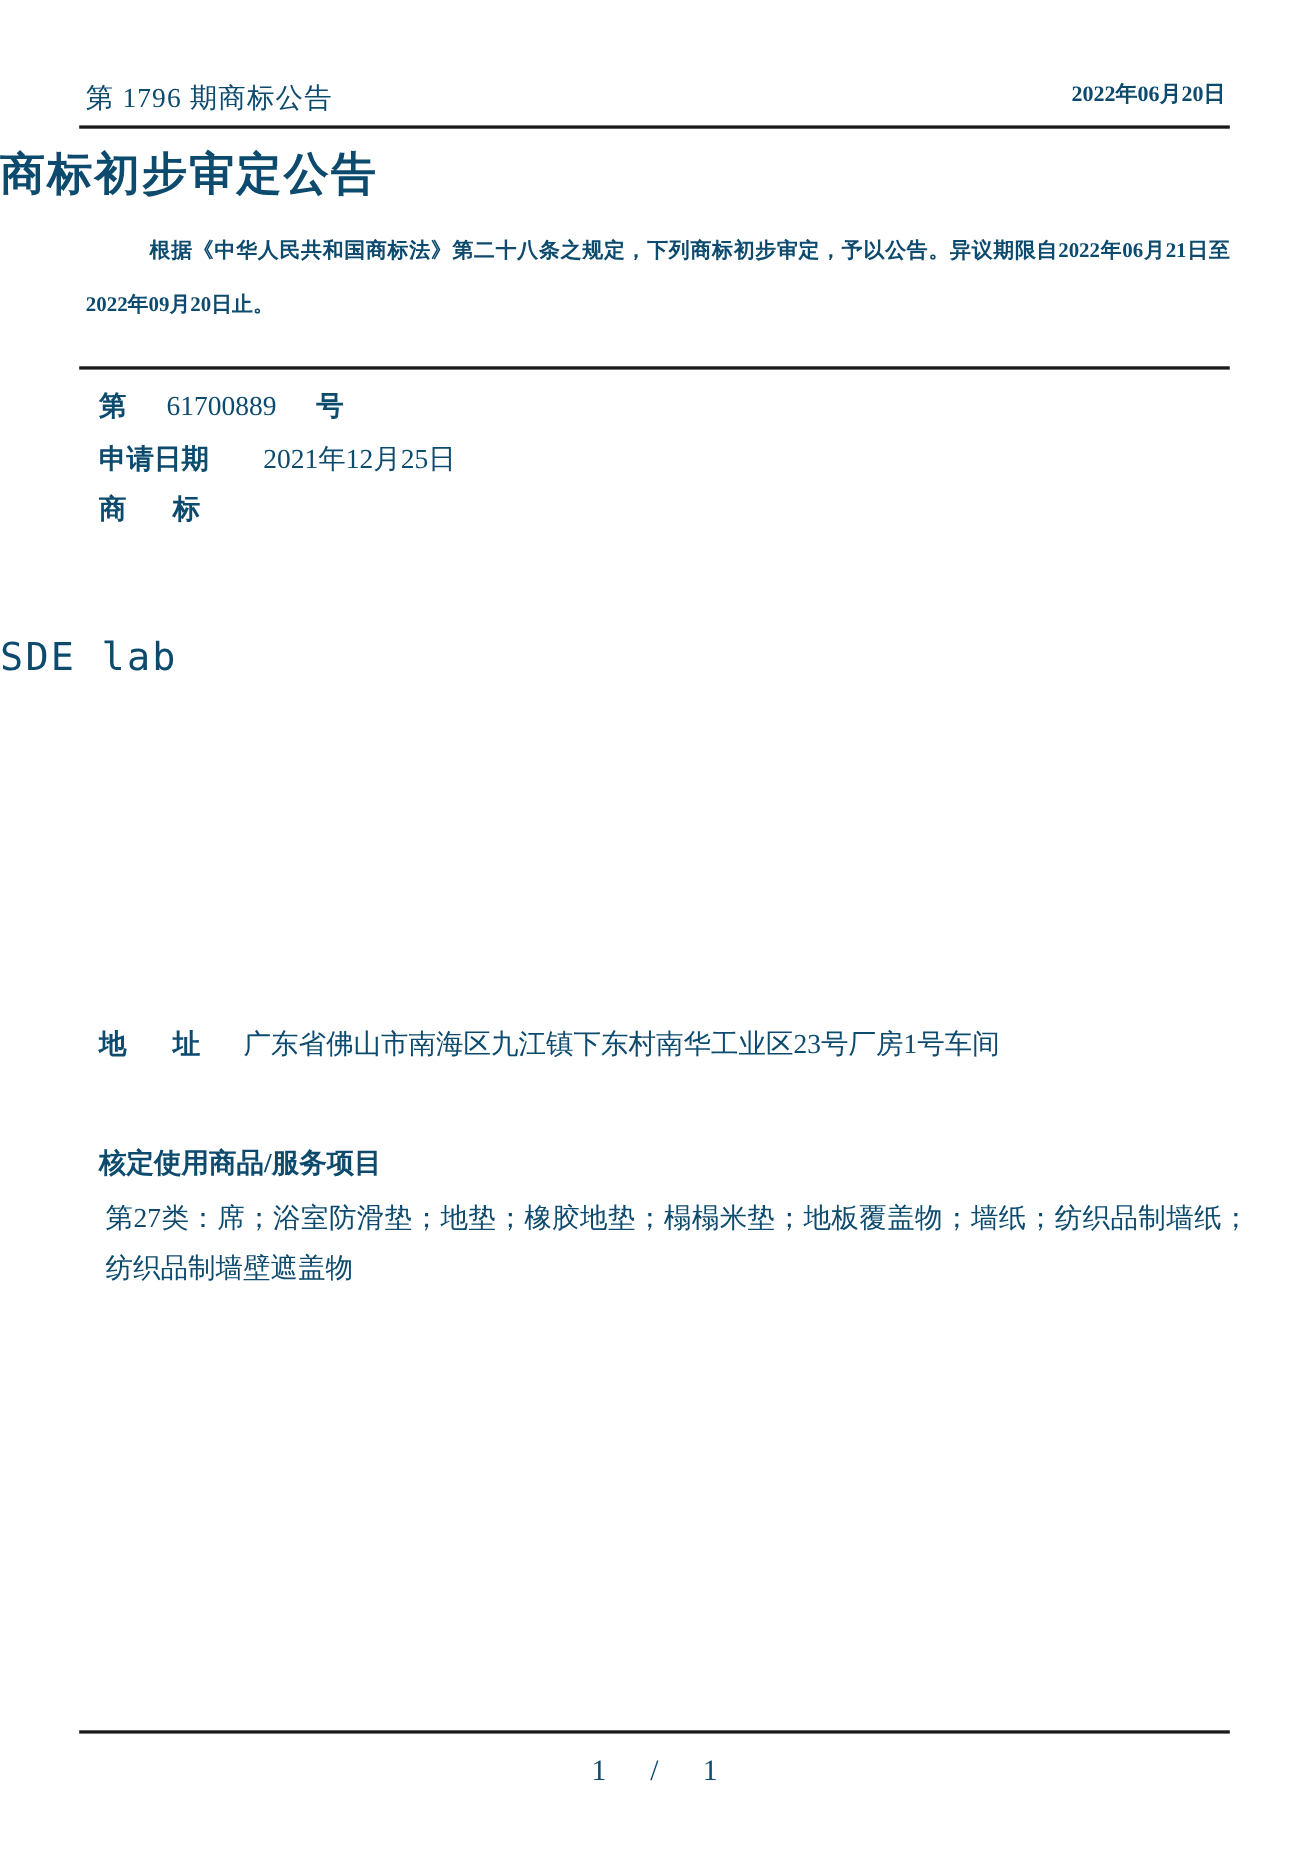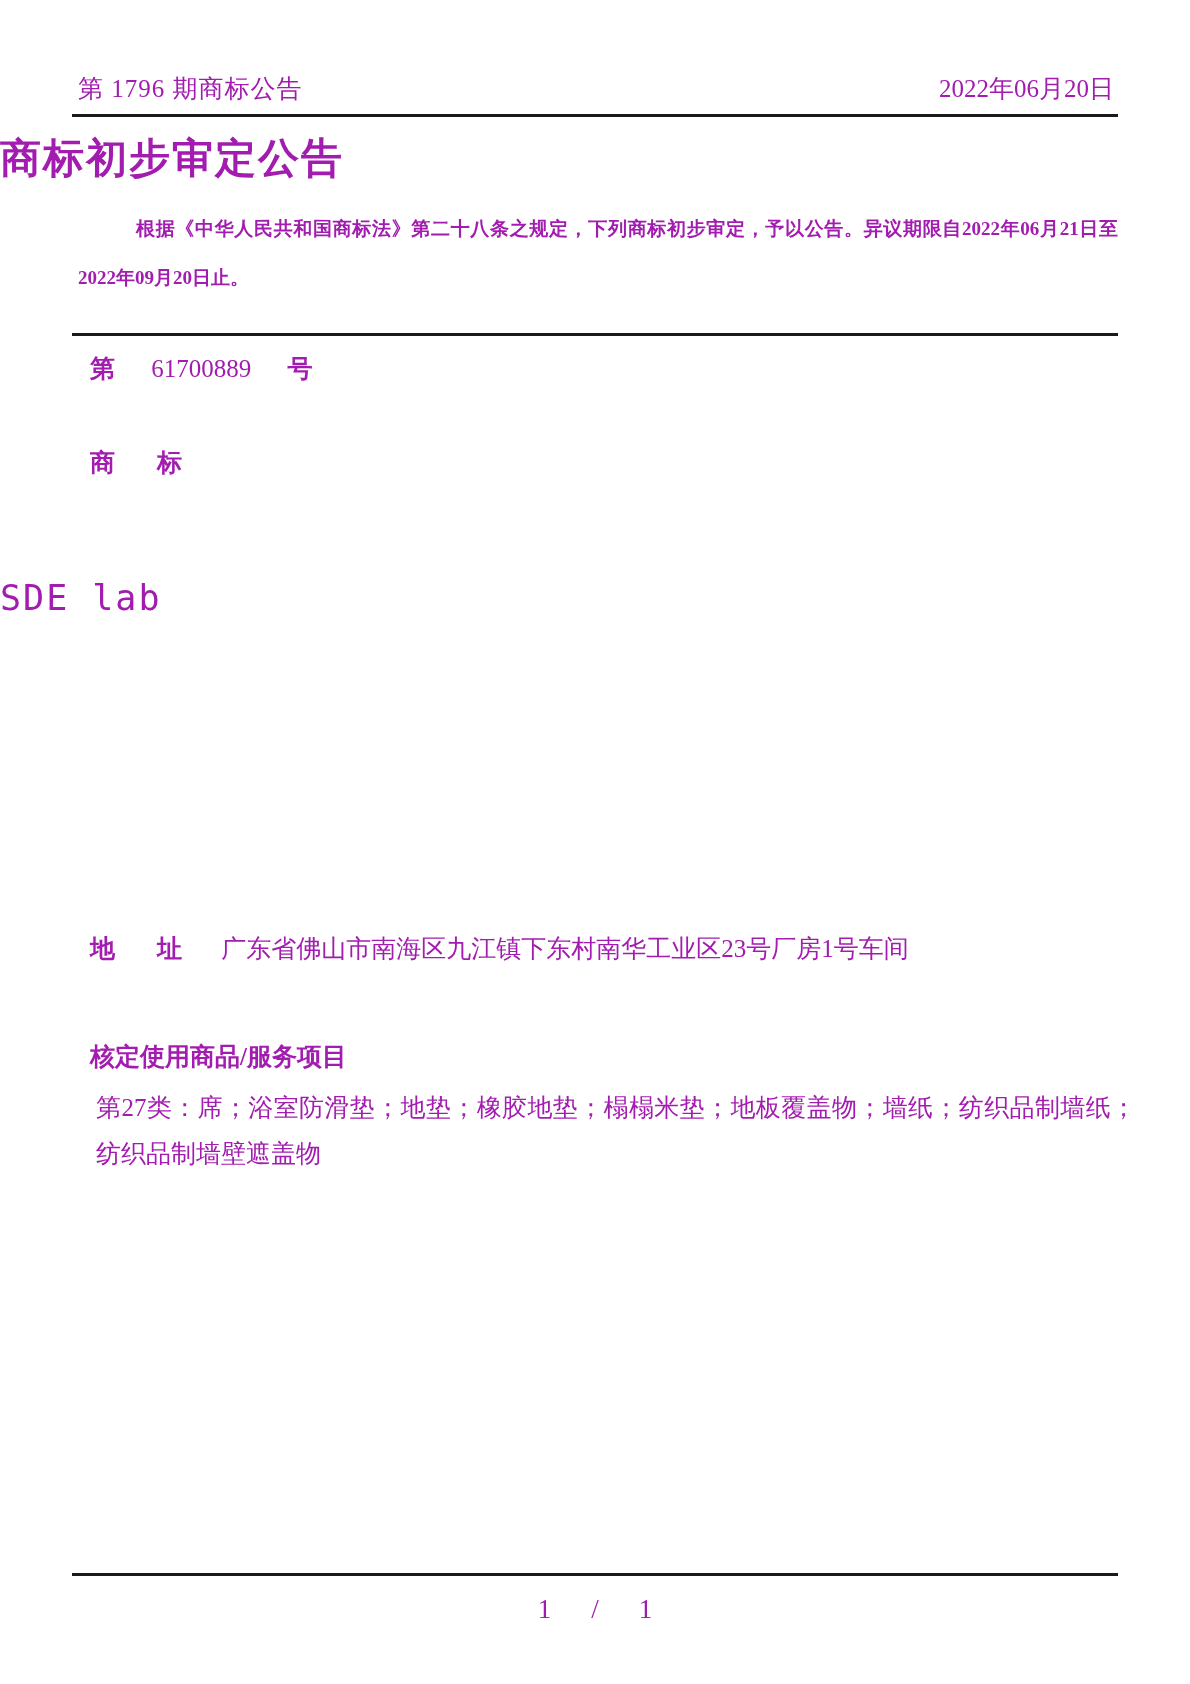--- a/index.html
+++ b/index.html
@@ -2,26 +2,26 @@
 <html><head>
 <meta charset="utf-8">
 <style>
   html, body { margin: 0; padding: 0; background: #e8e8e8; }
   .page {
     position: relative;
     width: 1190px;
     height: 1684px;
     margin: 0 auto;
     background: #ffffff;
-    color: #a21caf;
+    color: #0c4a6e;
     font-family: "Liberation Serif", "DejaVu Serif", serif;
     overflow: hidden;
   }
   .hdr-left  { position: absolute; left: 78px;  top: 72px; font-size: 25px; letter-spacing: 1px; }
-  .hdr-right { position: absolute; right: 76px; top: 72px; font-size: 25px; }
+  .hdr-right { position: absolute; right: 76px; top: 72px; font-size: 20px; font-weight: bold; }
   .rule {
     position: absolute; left: 72px; right: 72px; height: 3px;
     background: #1a1a1a;
   }
   .rule-header { top: 114px; }
   .rule-section { top: 333px; }
   .rule-footer { top: 1573px; }
   .doc-title {
     position: absolute; left: 0; right: 0; top: 131px;
     font-size: 41px; font-weight: bold;
@@ -87,20 +87,24 @@
   <div class="notice">根据《中华人民共和国商标法》第二十八条之规定，下列商标初步审定，予以公告。异议期限自2022年06月21日至2022年09月20日止。</div>
 
   <div class="rule rule-section"></div>
 
   <div class="row row-number">
     <span class="lbl-plain">第</span>
     <span class="num">61700889</span>
     <span class="lbl-plain">号</span>
   </div>
 
+  <div class="row row-date">
+    <span class="lbl">申请日期</span>
+    <span class="val val-date">2021年12月25日</span>
+  </div>
 
   <div class="row row-mark">
     <span class="lbl">商 标</span>
   </div>
 
   <div class="mark-display">SDE lab</div>
 
 
   <div class="row row-address">
     <span class="lbl">地 址</span>

